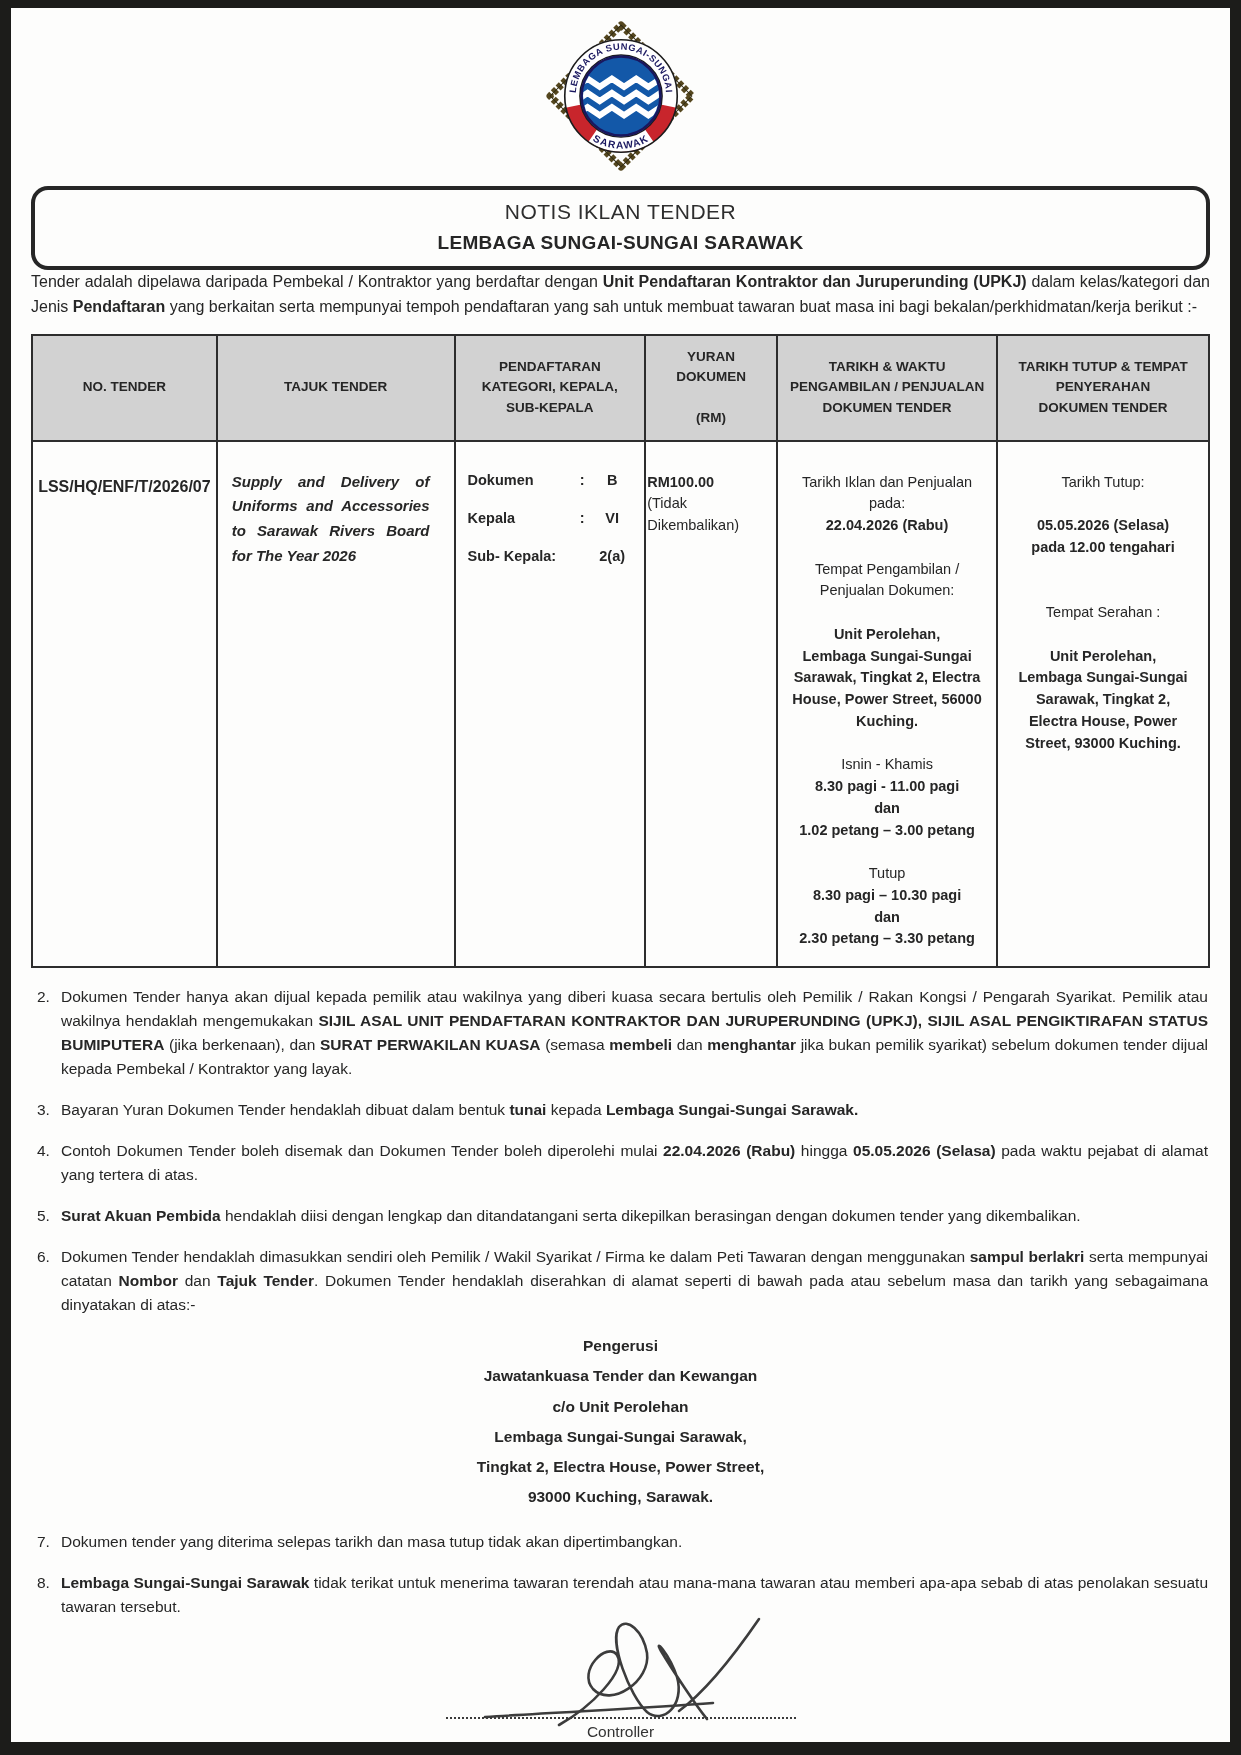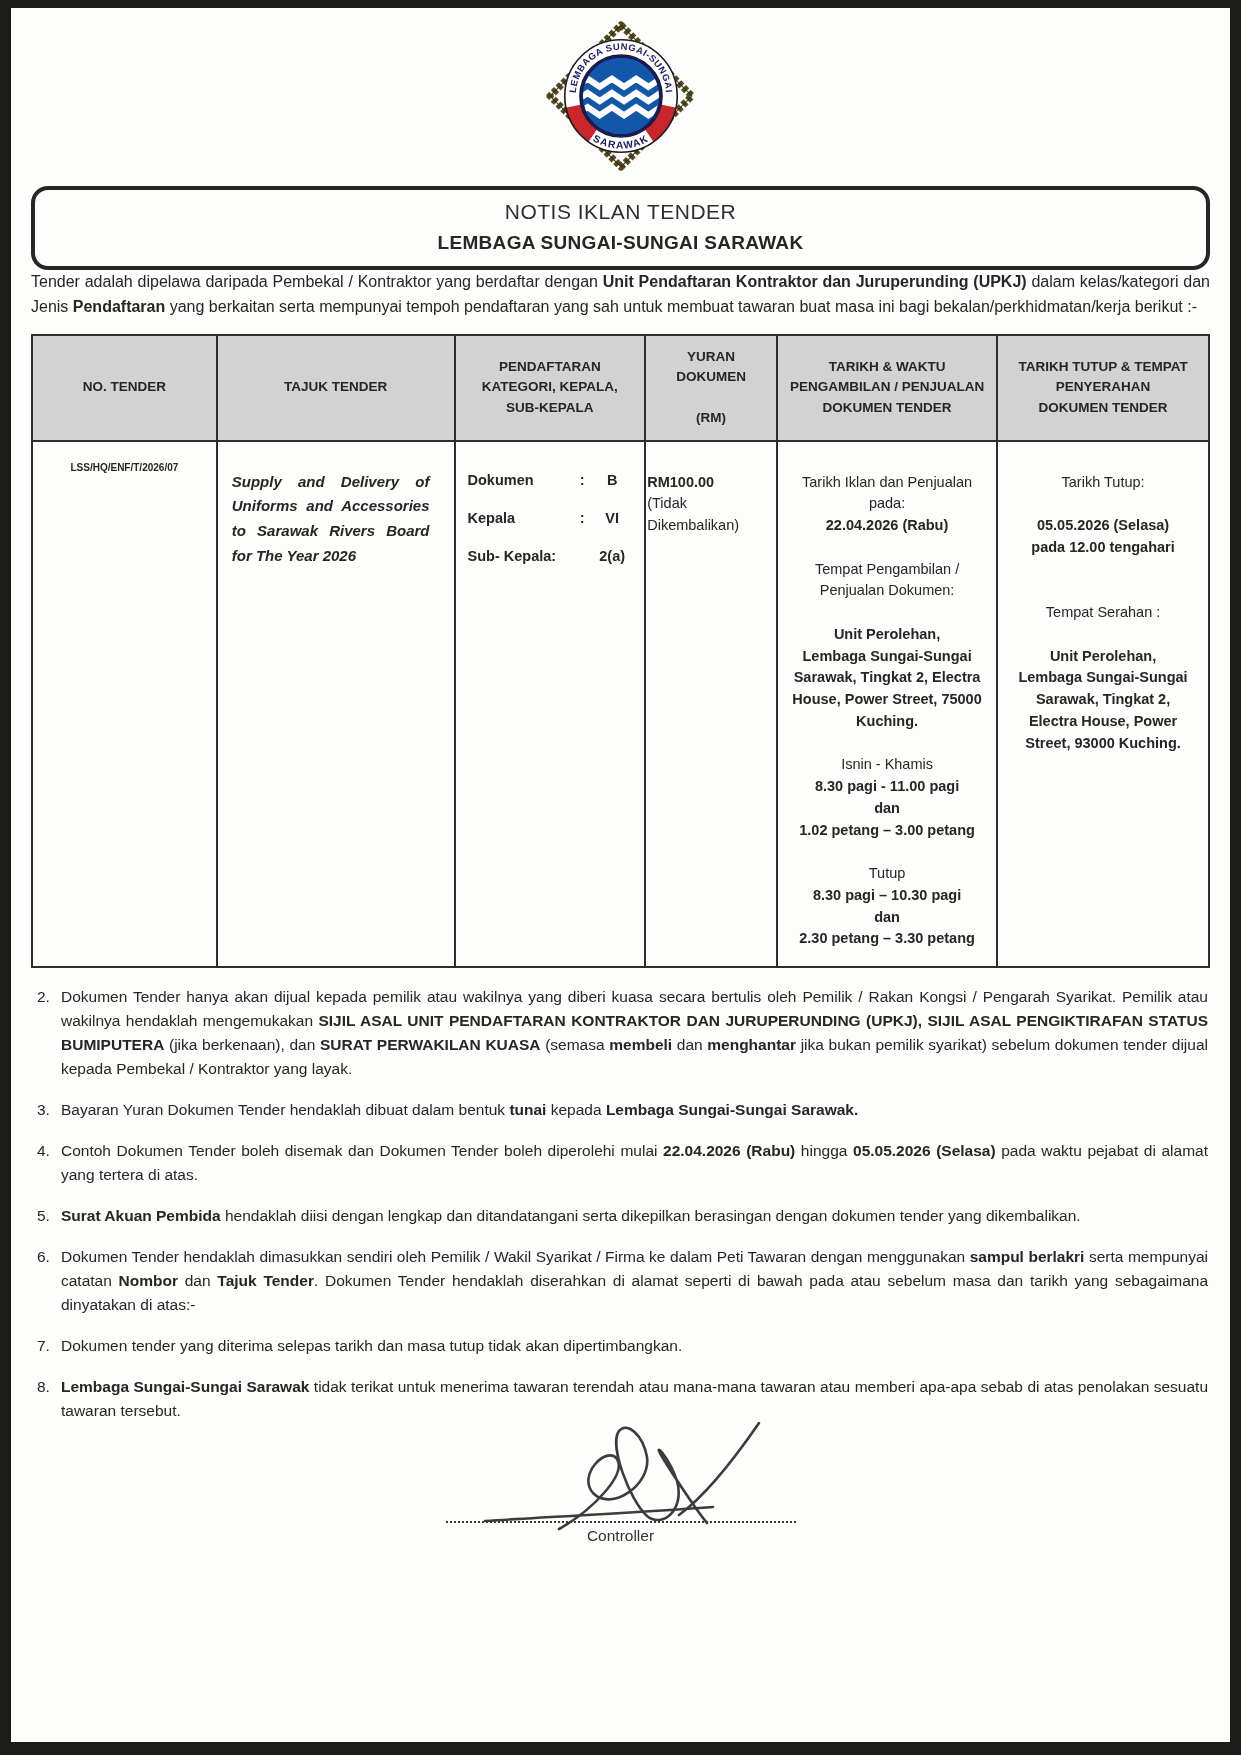--- a/index.html
+++ b/index.html
@@ -35,21 +35,21 @@
   
   table.tender{border-collapse:collapse;width:100%;margin-top:14px;table-layout:fixed;}
   table.tender th,table.tender td{border:2px solid #2d2d2d;vertical-align:top;}
   table.tender th{
     background:#d2d2d2;
     font-size:13.5px;font-weight:bold;
     text-align:center;vertical-align:middle;
     white-space:pre-line;line-height:1.5;
     height:96px;padding:4px 6px;
   }
-  td.c-no{padding-top:20px;text-align:center;font-weight:bold;font-size:10px;}
+  td.c-no{padding-top:36px;text-align:center;font-weight:bold;font-size:16px;}
   td.c-title{padding:28px 24px 0 14px;}
   .tajuk{font-weight:bold;font-style:italic;font-size:15px;line-height:1.65;text-align:justify;}
   td.c-reg{padding:30px 10px 0 12px;font-size:14.5px;font-weight:bold;}
   .reg-row{display:grid;grid-template-columns:1fr 16px 44px;margin-bottom:22px;}
   .reg-sep{text-align:center;}
   .reg-val{text-align:center;}
   td.c-fee{padding-top:30px;text-align:left;font-size:14.5px;line-height:1.45;}
   td.c-col5,td.c-col6{padding:30px 8px 16px 8px;text-align:center;font-size:14.5px;}
   .cl{line-height:1.5;}
   td.c-col5{height:446px;}
@@ -176,21 +176,21 @@
               <div class="cl">Tarikh Iklan dan Penjualan</div>
               <div class="cl">pada:</div>
               <div class="cl rb">22.04.2026 (Rabu)</div>
               <div class="cl">&nbsp;</div>
               <div class="cl">Tempat Pengambilan /</div>
               <div class="cl">Penjualan Dokumen:</div>
               <div class="cl">&nbsp;</div>
               <div class="cl rb">Unit Perolehan,</div>
               <div class="cl rb">Lembaga Sungai-Sungai</div>
               <div class="cl rb">Sarawak, Tingkat 2, Electra</div>
-              <div class="cl rb">House, Power Street, 75000</div>
+              <div class="cl rb">House, Power Street, 56000</div>
               <div class="cl rb">Kuching.</div>
               <div class="cl">&nbsp;</div>
               <div class="cl">Isnin - Khamis</div>
               <div class="cl rb">8.30 pagi - 11.00 pagi</div>
               <div class="cl rb">dan</div>
               <div class="cl rb">1.02 petang – 3.00 petang</div>
               <div class="cl">&nbsp;</div>
               <div class="cl">Tutup</div>
               <div class="cl rb">8.30 pagi – 10.30 pagi</div>
               <div class="cl rb">dan</div>
@@ -229,20 +229,26 @@
     </div>
     <div class="item">
       <div class="num">5.</div>
       <div class="body"><span class="rb">Surat Akuan Pembida</span><span> hendaklah diisi dengan lengkap dan ditandatangani serta dikepilkan berasingan dengan dokumen tender yang dikembalikan.</span></div>
     </div>
     <div class="item">
       <div class="num">6.</div>
       <div class="body"><span>Dokumen Tender hendaklah dimasukkan sendiri oleh Pemilik / Wakil Syarikat / Firma ke dalam Peti Tawaran dengan menggunakan </span><span class="rb">sampul berlakri</span><span> serta mempunyai catatan </span><span class="rb">Nombor</span><span> dan </span><span class="rb">Tajuk Tender</span><span>. Dokumen Tender hendaklah diserahkan di alamat seperti di bawah pada atau sebelum masa dan tarikh yang sebagaimana dinyatakan di atas:-</span></div>
     </div>
 
+    <div class="address" style="white-space:pre-line">Pengerusi
+Jawatankuasa Tender dan Kewangan
+c/o Unit Perolehan
+Lembaga Sungai-Sungai Sarawak,
+Tingkat 2, Electra House, Power Street,
+93000 Kuching, Sarawak.</div>
 
     <div class="item">
       <div class="num">7.</div>
       <div class="body"><span>Dokumen tender yang diterima selepas tarikh dan masa tutup tidak akan dipertimbangkan.</span></div>
     </div>
     <div class="item">
       <div class="num">8.</div>
       <div class="body"><span class="rb">Lembaga Sungai-Sungai Sarawak</span><span> tidak terikat untuk menerima tawaran terendah atau mana-mana tawaran atau memberi apa-apa sebab di atas penolakan sesuatu tawaran tersebut.</span></div>
     </div>
 

